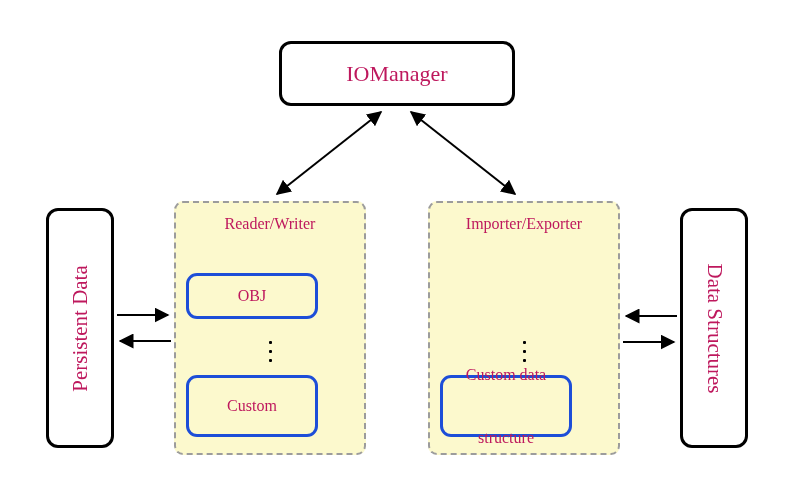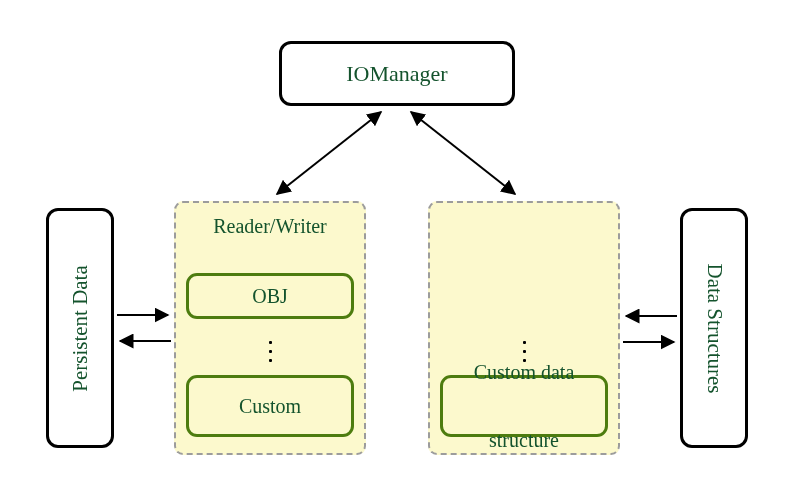--- a/index.html
+++ b/index.html
@@ -1,42 +1,42 @@
 <!DOCTYPE html>
 <html><head>
 <meta charset="utf-8">
 <style>
   html,body{margin:0;padding:0;background:#fff;}
   .canvas{
     position:relative;width:800px;height:489px;background:#ffffff;
-    font-family:"Liberation Serif","DejaVu Serif",serif;color:#14532d;overflow:hidden;
+    font-family:"Liberation Serif","DejaVu Serif",serif;color:#be185d;overflow:hidden;
   }
   .node{
     position:absolute;background:#ffffff;border:3px solid #000;border-radius:12px;
     display:flex;align-items:center;justify-content:center;box-sizing:border-box;
   }
   .node-iomanager{left:279px;top:41px;width:236px;height:65px;font-size:22px;}
   .node-side{width:68px;height:240px;}
   .node-persistent{left:46px;top:208px;}
   .node-datastruct{left:680px;top:208px;}
   .rot-ccw{transform:rotate(-90deg);white-space:nowrap;font-size:21px;}
   .rot-cw{transform:rotate(90deg);white-space:nowrap;font-size:21px;}
   .panel{
     position:absolute;top:201px;width:192px;height:254px;background:#fcf9cd;
     border:2px dashed #9c9c9c;border-radius:9px;box-sizing:border-box;
   }
   .panel-left{left:174px;}
   .panel-right{left:428px;}
   .panel-title{
-    position:absolute;top:12px;left:0;width:100%;text-align:center;font-size:20px;
+    position:absolute;top:12px;left:0;width:100%;text-align:center;font-size:16px;
   }
   .inner{
-    position:absolute;left:10px;width:168px;background:transparent;border:3px solid #4d7c0f;
+    position:absolute;left:10px;width:132px;background:transparent;border:3px solid #1d4ed8;
     border-radius:11px;display:flex;flex-direction:column;align-items:center;justify-content:center;
-    font-size:20px;line-height:1.2;text-align:center;box-sizing:border-box;
+    font-size:16px;line-height:1.2;text-align:center;box-sizing:border-box;
   }
   .inner-top{top:70px;height:46px;}
   .inner-bottom{top:172px;height:62px;gap:44px;}
   .vdots{
     position:absolute;left:0;top:128px;width:100%;height:40px;
     display:flex;flex-direction:column;align-items:center;justify-content:center;gap:6px;
   }
   .vdots span{width:3px;height:3px;background:#000;display:block;border-radius:1px;}
   .edges{position:absolute;left:0;top:0;width:800px;height:489px;pointer-events:none;}
   .edges line{stroke:#000;stroke-width:2;}
@@ -81,20 +81,21 @@
       <span></span>
         <span></span>
         <span></span>
     </div>
     <div class="inner inner-bottom">
       <span>Custom</span>
     </div>
   </div>
 
   <div class="panel panel-right">
+    <div class="panel-title">Importer/Exporter</div>
     <div class="vdots">
       <span></span>
         <span></span>
         <span></span>
     </div>
     <div class="inner inner-bottom">
       <span>Custom data</span>
       <span>structure</span>
     </div>
   </div>

